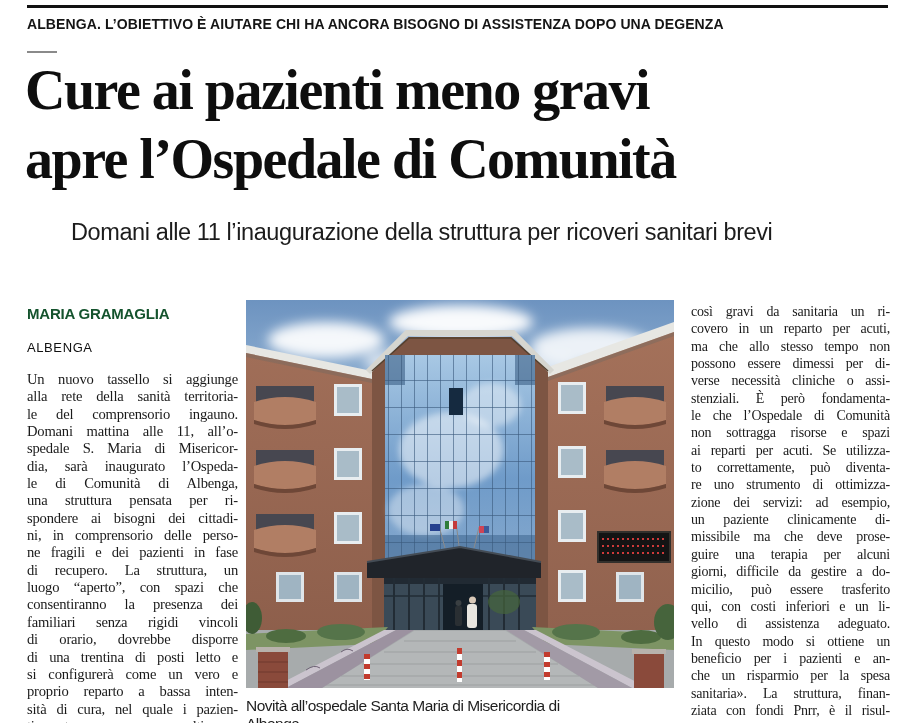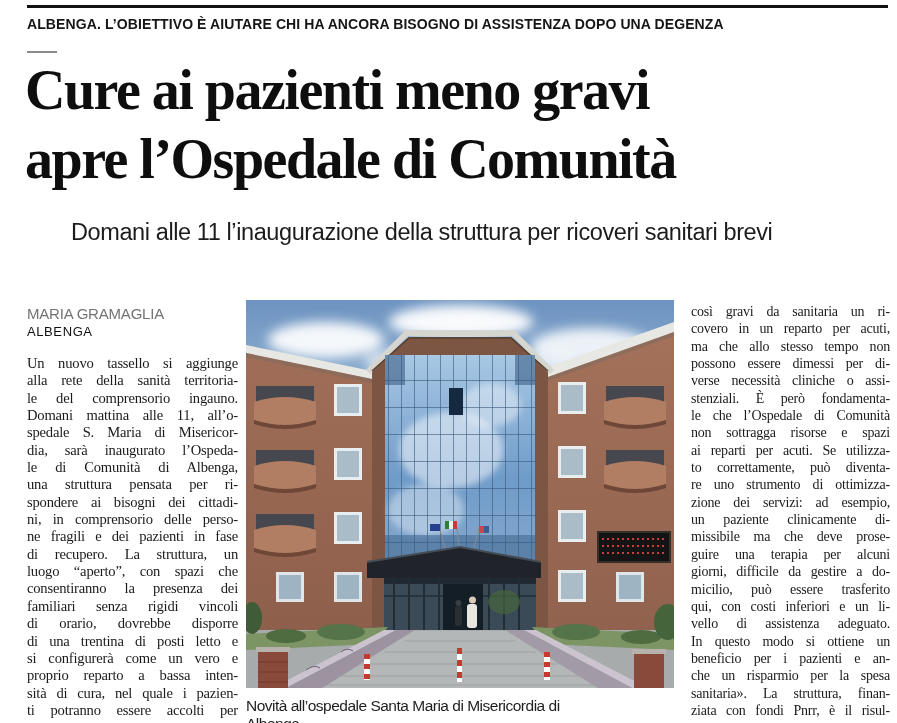--- a/index.html
+++ b/index.html
@@ -8,22 +8,22 @@
   .top-rule{position:absolute;left:27px;top:5px;width:861px;height:3px;background:#111;}
   .kicker{position:absolute;left:27px;top:16px;width:830px;font-size:14px;font-weight:bold;
           letter-spacing:0.1px;color:#151515;}
   .kicker-underline{position:absolute;left:27px;top:51px;width:30px;height:2px;background:#8a8a8a;}
   .headline{position:absolute;left:25px;top:56px;width:860px;margin:0;
             font-family:"Liberation Serif",serif;font-weight:700;font-size:56px;line-height:69px;
             letter-spacing:-1.5px;color:#0e0e0e;}
   .deck{position:absolute;left:27px;top:219px;width:860px;font-size:23.5px;letter-spacing:-0.4px;
         color:#1c1c1c;margin-left:44px;}
   .col-left{position:absolute;left:27px;top:305px;width:211px;}
-  .byline-author{font-size:15px;font-weight:normal;letter-spacing:-0.2px;color:#737373;}
-  .byline-place{font-size:13px;letter-spacing:0.6px;color:#111;margin-top:2px;}
+  .byline-author{font-size:15px;font-weight:bold;letter-spacing:-0.2px;color:#14532d;}
+  .byline-place{font-size:13px;letter-spacing:0.6px;color:#111;margin-top:18px;}
   .col-left .bodytext{margin-top:16px;}
   .bodytext{font-family:"Liberation Serif",serif;color:#1a1a1a;}
   .bodyline{height:17.35px;line-height:17.35px;overflow:hidden;
             text-align:justify;text-align-last:justify;letter-spacing:-0.2px;}
   .col-left .bodyline{font-size:14.6px;}
   .col-right{position:absolute;left:691px;top:303px;width:199px;}
   .col-right .bodyline{font-size:14px;}
   .photo-fig{position:absolute;left:246px;top:300px;width:368px;margin:0;}
   .photo-frame{width:428px;height:388px;display:block;}
   .photo-caption{margin-top:9px;font-size:15.5px;letter-spacing:-0.5px;color:#1e1e1e;}

